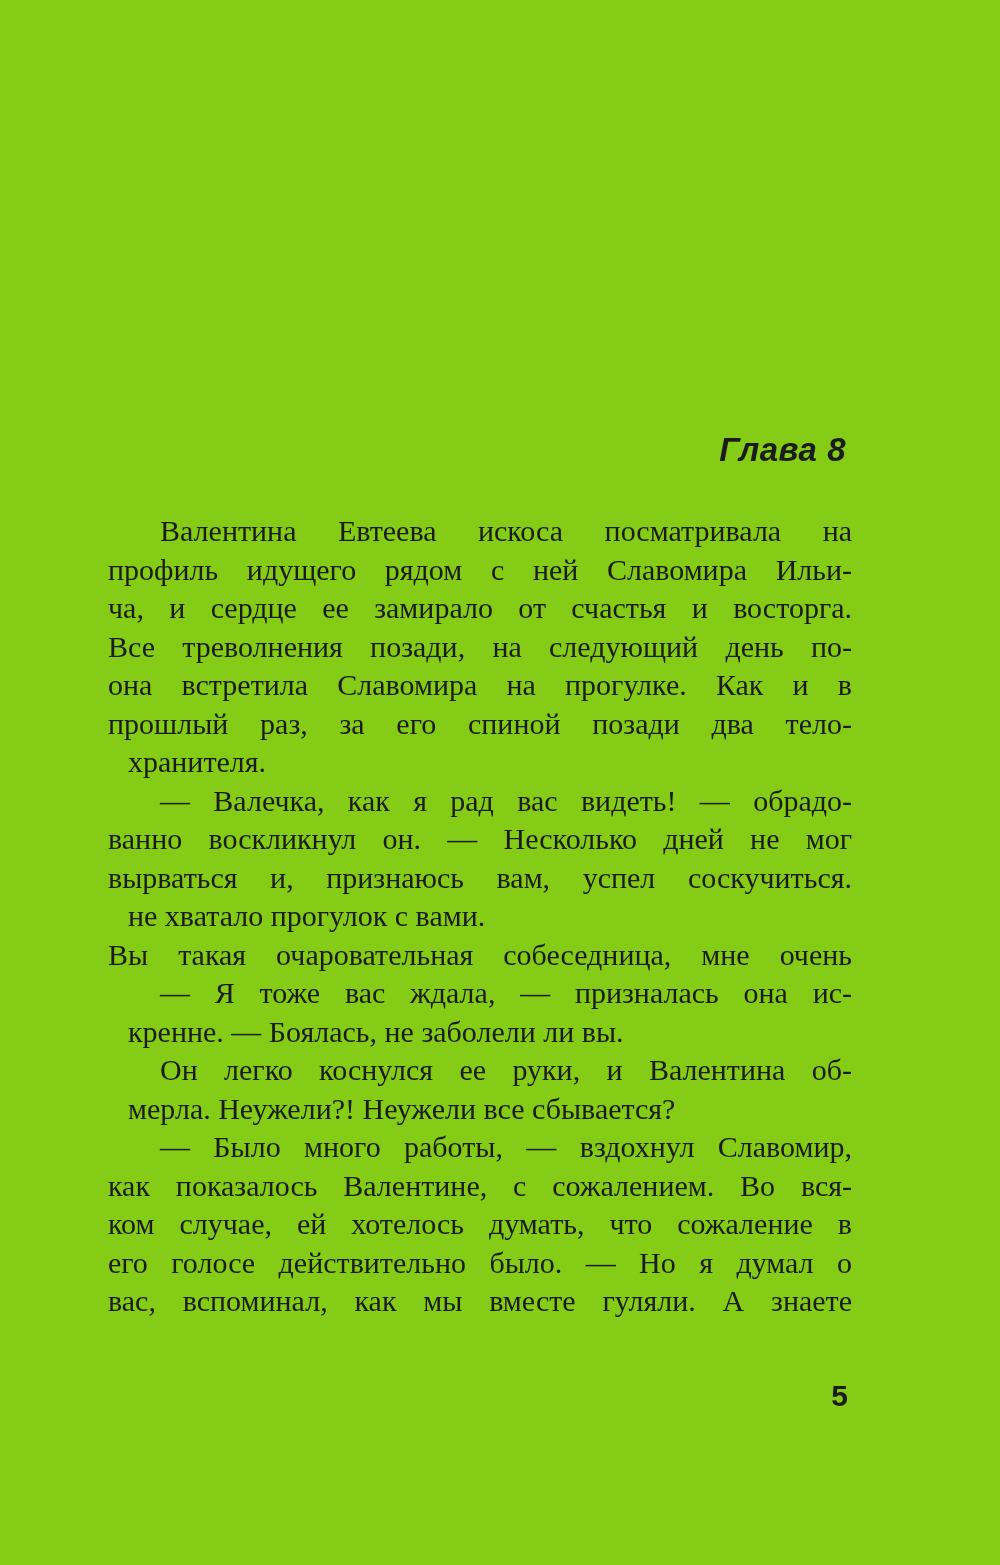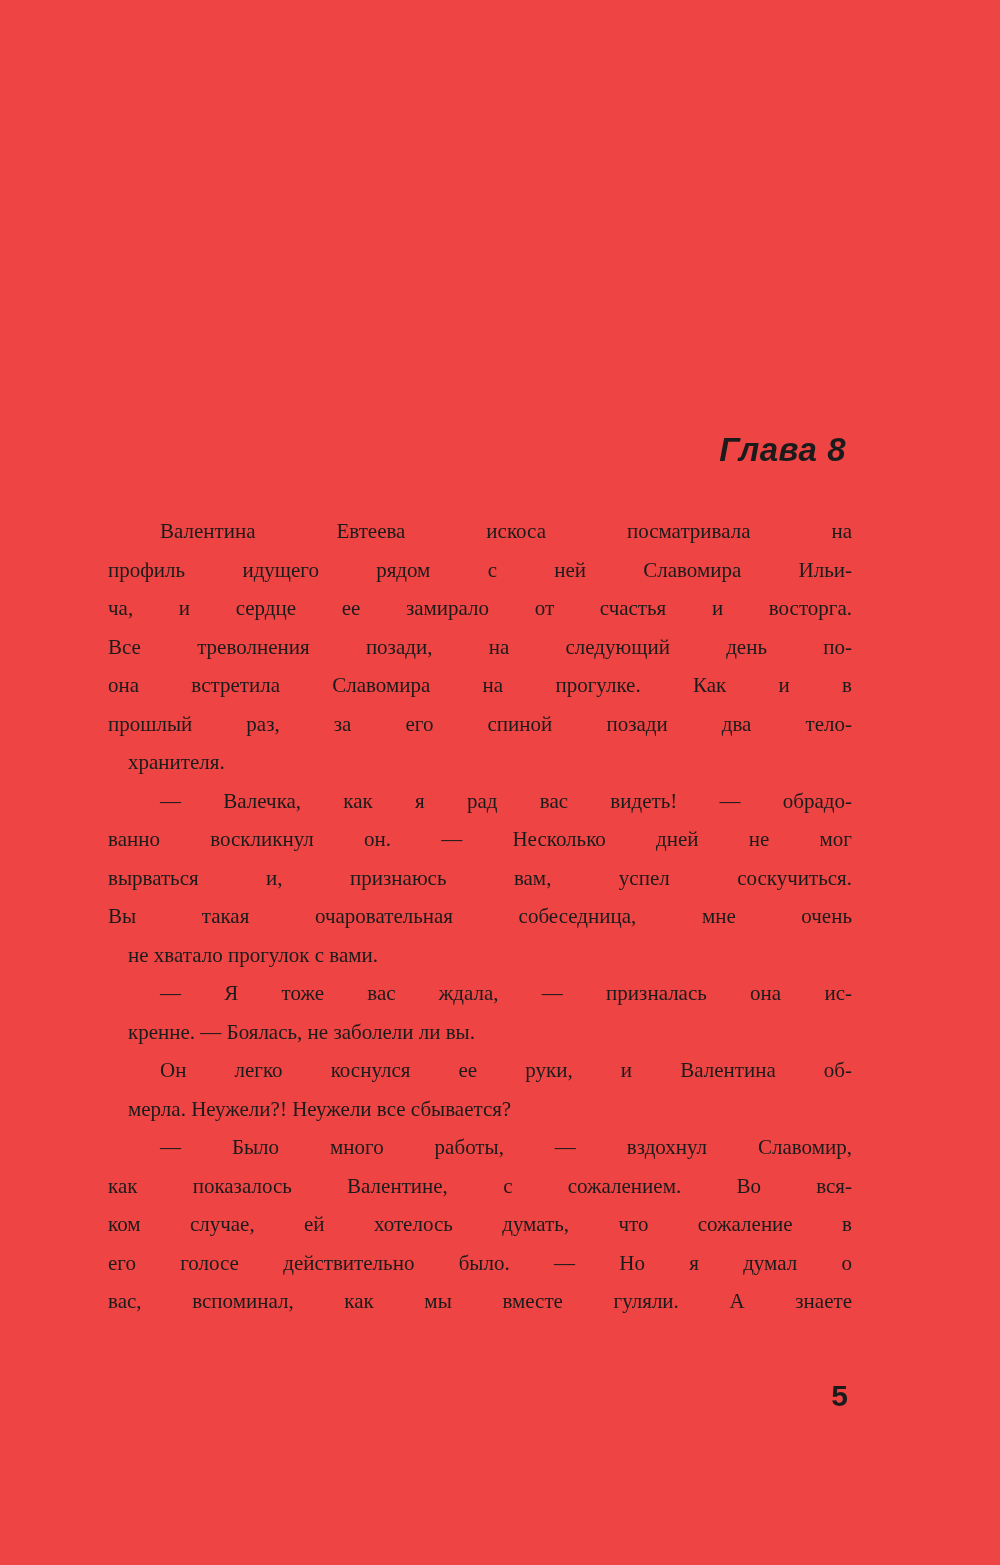--- a/index.html
+++ b/index.html
@@ -4,21 +4,21 @@
   <style>
     html, body {
       margin: 0;
       padding: 0;
       background: #ffffff;
     }
     .page {
       position: relative;
       width: 1000px;
       height: 1565px;
-      background: #ef4444;
+      background: #84cc16;
       color: #1b1b1b;
       font-family: "Liberation Serif", serif;
       overflow: hidden;
     }
     .text-column {
       position: absolute;
       left: 108px;
       top: 430px;
       width: 744px;
     }
@@ -29,21 +29,21 @@
       font-style: italic;
       font-weight: bold;
       font-size: 33px;
       line-height: 40px;
       text-align: right;
       letter-spacing: 0.5px;
       color: #1b1b1b;
     }
     .body-text {
       margin-top: 42px;
-      font-size: 21px;
+      font-size: 30px;
       line-height: 38.5px;
     }
     .line {
       text-align: justify;
       text-align-last: justify;
       -moz-text-align-last: justify;
       white-space: normal;
       overflow: hidden;
       height: 38.5px;
     }
@@ -76,22 +76,22 @@
         <div class="line indent">Валентина Евтеева искоса посматривала на</div>
         <div class="line">профиль идущего рядом с ней Славомира Ильи-</div>
         <div class="line">ча, и сердце ее замирало от счастья и восторга.</div>
         <div class="line">Все треволнения позади, на следующий день по-</div>
         <div class="line">она встретила Славомира на прогулке. Как и в</div>
         <div class="line">прошлый раз, за его спиной позади два тело-</div>
         <div class="line para-end">хранителя.</div>
         <div class="line indent">— Валечка, как я рад вас видеть! — обрадо-</div>
         <div class="line">ванно воскликнул он. — Несколько дней не мог</div>
         <div class="line">вырваться и, признаюсь вам, успел соскучиться.</div>
+        <div class="line para-end">не хватало прогулок с вами.</div>
         <div class="line">Вы такая очаровательная собеседница, мне очень</div>
-        <div class="line para-end">не хватало прогулок с вами.</div>
         <div class="line indent">— Я тоже вас ждала, — призналась она ис-</div>
         <div class="line para-end">кренне. — Боялась, не заболели ли вы.</div>
         <div class="line indent">Он легко коснулся ее руки, и Валентина об-</div>
         <div class="line para-end">мерла. Неужели?! Неужели все сбывается?</div>
         <div class="line indent">— Было много работы, — вздохнул Славомир,</div>
         <div class="line">как показалось Валентине, с сожалением. Во вся-</div>
         <div class="line">ком случае, ей хотелось думать, что сожаление в</div>
         <div class="line">его голосе действительно было. — Но я думал о</div>
         <div class="line">вас, вспоминал, как мы вместе гуляли. А знаете</div>
       </div>

